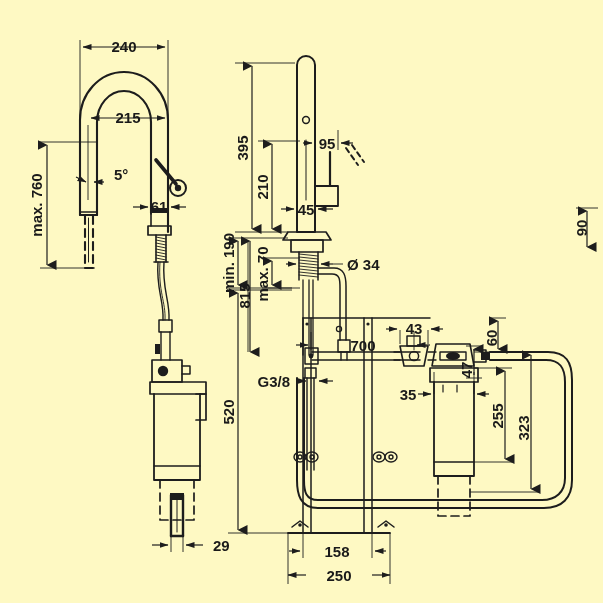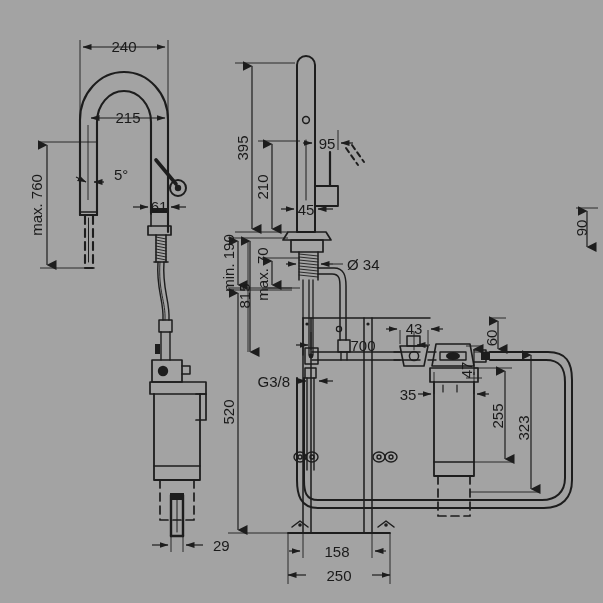--- a/index.html
+++ b/index.html
@@ -4,23 +4,24 @@
 <style>
   html, body {
     margin: 0;
     padding: 0;
     background: #ffffff;
   }
   #sheet {
     position: relative;
     width: 603px;
     height: 603px;
-    background: #a3a3a3;
+    background: #fef9c3;
     font-family: "Liberation Sans", sans-serif;
     overflow: hidden;
+    font-weight: bold;
   }
   #sheet svg {
     position: absolute;
     left: 0;
     top: 0;
   }
   .dimtext {
     font-family: "Liberation Sans", sans-serif;
     font-size: 15px;
     fill: #1a1a1a;

